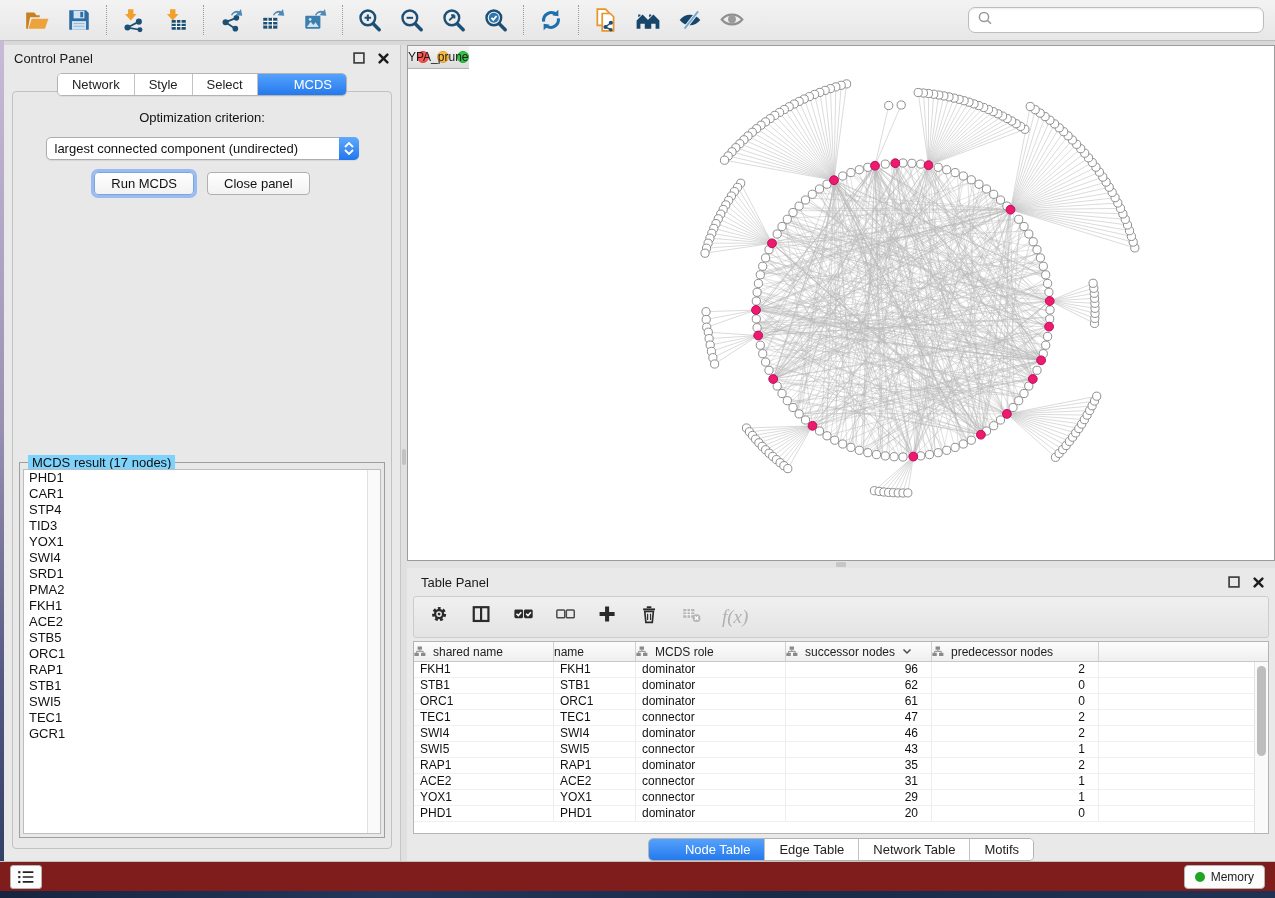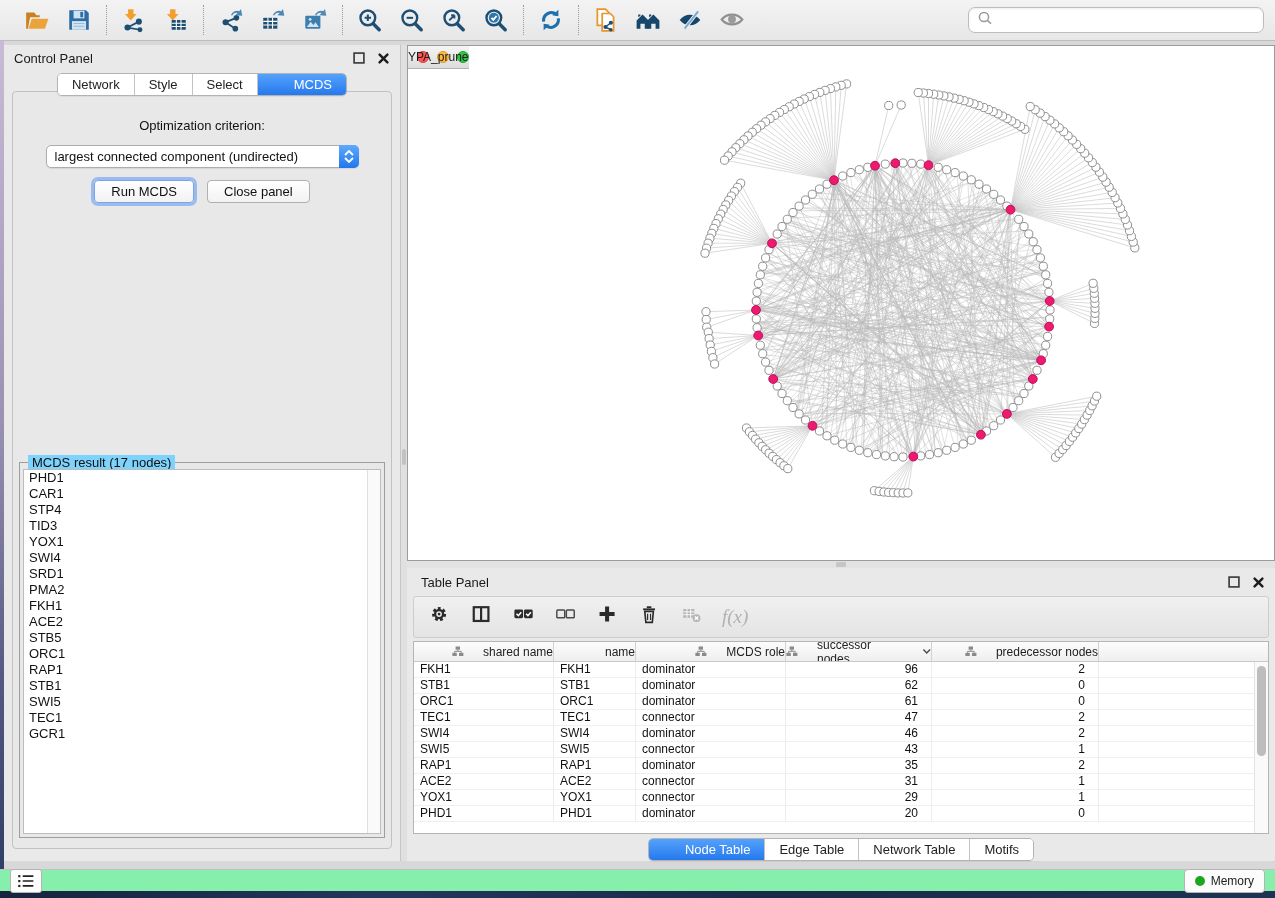--- a/index.html
+++ b/index.html
@@ -12,37 +12,37 @@
   .tb-group{display:flex;align-items:center;gap:8px;padding:0 10px;}
   .tb-sep{width:0;height:30px;border-left:1px dotted #9a9a9a;}
   .tb-btn{width:34px;height:32px;display:flex;align-items:center;justify-content:center;border-radius:4px;cursor:default;}
   .tb-btn svg{display:block;}
   .search-wrap{position:absolute;right:11px;top:7px;width:296px;height:26px;background:#fff;border:1px solid #bdbdbd;border-radius:7px;display:flex;align-items:center;padding:0 8px;box-shadow:inset 0 1px 2px rgba(0,0,0,.08);}
   .search-wrap input{border:0;outline:0;flex:1;font-size:13px;background:transparent;margin-left:5px;}
 
   
   .wall-left{position:absolute;left:0;top:41px;width:4px;bottom:7px;background:linear-gradient(#c8bbd7,#9a91b2 45%,#555982 75%,#2d3c64);}
   .wall-bottom{position:absolute;left:0;right:0;bottom:0;height:7px;background:linear-gradient(90deg,#16243f,#24365c 30%,#1a2a49 60%,#203253);}
-  .statusbar{position:absolute;left:0;right:0;bottom:7px;height:22px;background:#86efac;border-top:1px solid #c2c2c2;display:flex;align-items:center;padding:0 10px;}
+  .statusbar{position:absolute;left:0;right:0;bottom:7px;height:30px;background:#7f1d1d;border-top:1px solid #c2c2c2;display:flex;align-items:center;padding:0 10px;}
   .status-btn{width:32px;height:24px;background:#fcfcfc;border:1px solid #b4b4b4;border-radius:3px;display:flex;align-items:center;justify-content:center;}
   .memory-btn{margin-left:auto;height:24px;background:#fcfcfc;border:1px solid #b4b4b4;border-radius:4px;display:flex;align-items:center;gap:6px;padding:0 10px;font-size:12px;color:#222;}
   .mem-dot{width:10px;height:10px;border-radius:50%;}
 
   
   .control-panel{position:absolute;left:4px;top:45px;width:397px;bottom:37px;background:#e9e9e9;border-right:1px solid #c6c6c6;}
   .cp-header{height:24px;display:flex;align-items:center;padding:2px 10px 0 10px;font-size:13px;color:#1a1a1a;}
   .win-btns{margin-left:auto;display:flex;gap:10px;align-items:center;}
   .win-btn{display:flex;align-items:center;justify-content:center;width:14px;height:14px;}
   .cp-tabs-row{display:flex;justify-content:center;margin-top:4px;position:relative;z-index:2;}
   .seg{display:flex;border:1px solid #b3b3b3;border-radius:5px;overflow:hidden;background:#fff;box-shadow:0 1px 1px rgba(0,0,0,.06);}
   .seg-item{padding:3px 14px;font-size:13px;color:#222;background:#fff;border-right:1px solid #c3c3c3;min-width:44px;text-align:center;}
   .seg-item:last-child{border-right:0;}
   .seg-item.active{background:linear-gradient(#55a2fc,#2579ec);color:#fff;padding-left:36px;}
   .cp-content{position:absolute;left:8px;right:8px;top:46px;bottom:12px;background:#e8e8e8;border:1px solid #c2c2c2;border-radius:4px;}
-  .opt-label{text-align:center;margin-top:26px;font-size:13px;color:#111;}
+  .opt-label{text-align:center;margin-top:18px;font-size:13px;color:#111;}
   .combo{margin:12px auto 0 auto;width:313px;height:23px;background:#fff;border:1px solid #adadad;border-radius:5px;display:flex;align-items:center;position:relative;box-shadow:0 1px 1px rgba(0,0,0,.08);}
   .combo-text{flex:1;font-size:13px;padding:0 8px;color:#111;white-space:nowrap;overflow:hidden;}
   .combo-step{width:20px;height:23px;margin-right:-1px;border-radius:0 5px 5px 0;background:linear-gradient(#5fa9fd,#2276ee);display:flex;flex-direction:column;align-items:center;justify-content:center;gap:1px;}
   .btn-row{display:flex;justify-content:center;gap:13px;margin-top:12px;}
   .mac-btn{height:23px;padding:0 16px;background:linear-gradient(#ffffff,#f2f2f2);border:1px solid #b0b0b0;border-radius:4px;font-size:13px;color:#111;display:flex;align-items:center;}
   .mac-btn.focused{box-shadow:0 0 0 3px rgba(90,150,250,.55);border-color:#7aa6df;}
   .groupbox{position:absolute;left:6px;right:6px;top:370px;bottom:10px;border:1px solid #9e9e9e;background:#e8e8e8;}
   .gb-title{position:absolute;top:-8px;left:8px;background:#7dd3fc;padding:0 4px;font-size:13px;color:#111;}
   .gb-list{position:absolute;left:3px;right:3px;top:6px;bottom:3px;background:#fff;border:1px solid #bdbdbd;overflow:hidden;}
   .gb-scroll{position:absolute;top:0;right:0;width:13px;bottom:0;background:#fafafa;border-left:1px solid #e0e0e0;}
@@ -64,21 +64,21 @@
   .h-knob{position:absolute;left:50%;top:1px;width:10px;height:5px;margin-left:-5px;background:#c6c6c6;border-radius:1px;}
 
   
   .table-panel{flex:1;background:#e9e9e9;display:flex;flex-direction:column;padding:0 6px;}
   .tp-header{height:24px;display:flex;align-items:center;font-size:13px;color:#1a1a1a;padding:4px 4px 0 8px;}
   .tp-toolbar{height:42px;margin:4px 0 3px 0;background:linear-gradient(#f0f0f0,#e4e4e4);border:1px solid #cdcdcd;border-radius:3px;display:flex;align-items:center;gap:18px;padding:0 14px;}
   .tp-tool{display:flex;align-items:center;justify-content:center;min-width:24px;height:26px;}
   .fx{font-family:"Liberation Serif","DejaVu Serif",serif;font-style:italic;font-size:19px;color:#b0b0b0;}
   .tablewrap{height:193px;background:#fff;border:1px solid #b5b5b5;position:relative;overflow:hidden;}
   .thead{display:flex;height:20px;background:linear-gradient(#fcfcfc,#efefef);border-bottom:1px solid #c9c9c9;}
-  .th{display:flex;align-items:center;justify-content:flex-end;gap:19px;font-size:12px;color:#222;border-right:1px solid #d2d2d2;overflow:hidden;}
+  .th{display:flex;align-items:center;justify-content:flex-start;gap:7px;font-size:12px;color:#222;border-right:1px solid #d2d2d2;overflow:hidden;}
   .tbody{position:absolute;left:0;right:14px;top:20px;bottom:0;overflow:hidden;}
   .tr{display:flex;height:16px;border-bottom:1px solid #f0f0f0;}
   .td{font-size:12px;color:#111;line-height:15px;border-right:1px solid #ededed;white-space:nowrap;overflow:hidden;}
   .td.left{padding-left:6px;}
   .td.right{text-align:right;padding-right:13px;}
   .vscroll{position:absolute;right:0;top:20px;bottom:0;width:14px;background:#fafafa;border-left:1px solid #e3e3e3;}
   .vthumb{position:absolute;left:2px;width:9px;border-radius:5px;background:#bdbdbd;}
   .tp-tabs{display:flex;justify-content:center;margin-top:4px;}
 
   .tbl-icon{flex:0 0 auto;}

